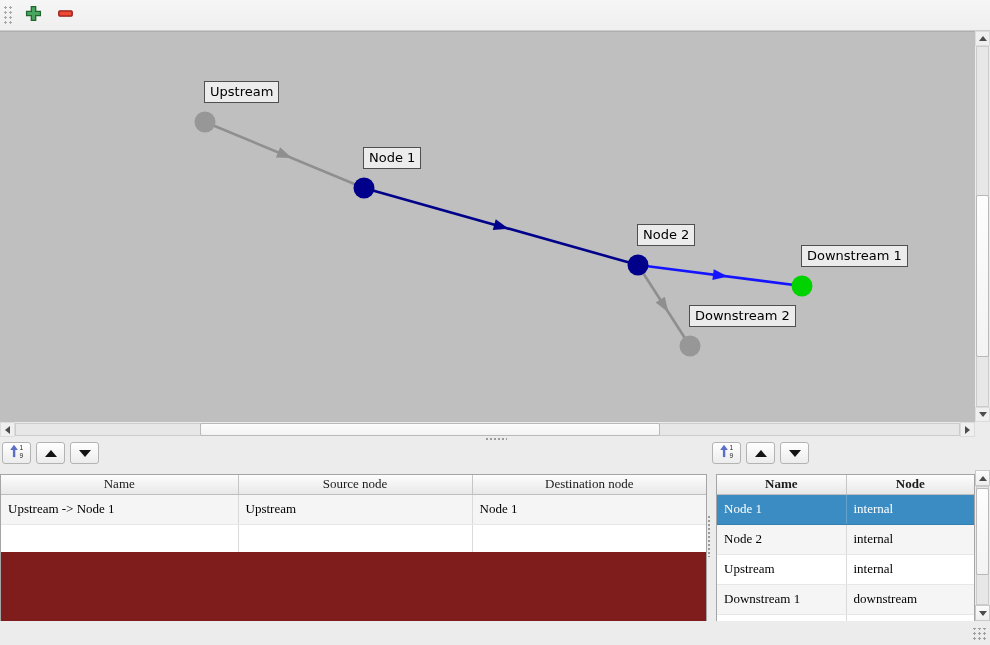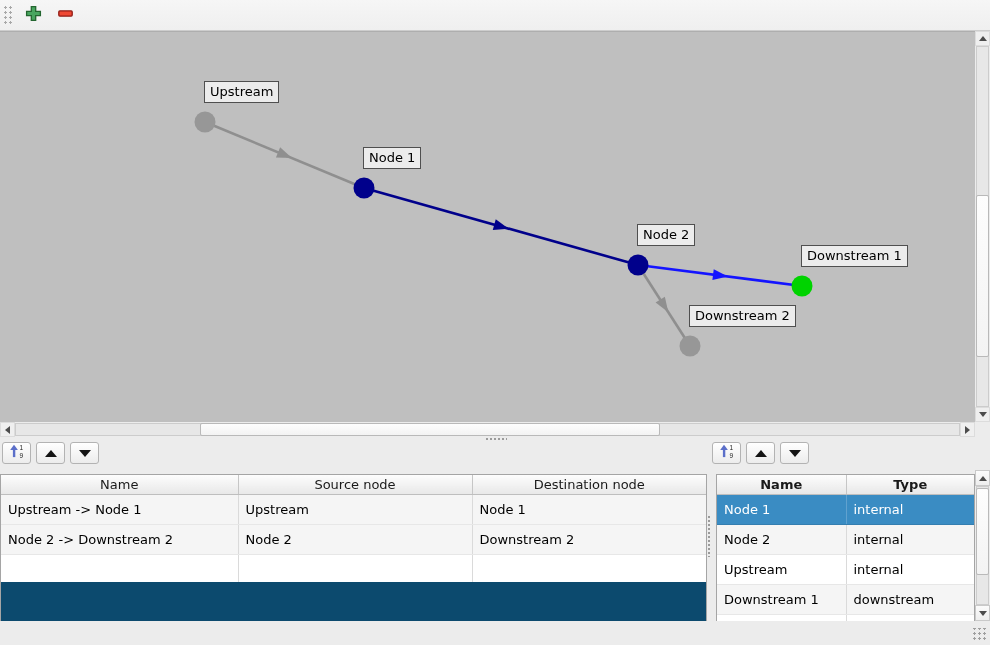--- a/index.html
+++ b/index.html
@@ -52,21 +52,21 @@
   .pane-toolbar { position:absolute; top:2px; height:23px; display:flex; gap:5px; }
   .pt-left  { left:2px; }
   .pt-right { left:712px; }
   .pbtn { width:29px; height:22px; background:linear-gradient(#ffffff,#ececec);
           border:1px solid #b3b3b3; border-radius:3px;
           display:flex; align-items:center; justify-content:center; }
   .arr-up   { width:0; height:0; border-left:6px solid transparent; border-right:6px solid transparent; border-bottom:7px solid #141414; }
   .arr-down { width:0; height:0; border-left:6px solid transparent; border-right:6px solid transparent; border-top:7px solid #141414; }
 
   .tbl-wrap { position:absolute; top:34px; height:153px; overflow:hidden;
-              border:1px solid #a5a5a5; background:#0c4a6e; }
+              border:1px solid #a5a5a5; background:#7f1d1d;font-family:Liberation Serif, serif; }
   .wrap-left  { left:0; width:707px; }
   .wrap-right { left:716px; width:259px; }
   table.tbl { border-collapse:collapse; table-layout:fixed; width:100%; background:#fff; }
   .tbl th { height:19px; font-weight:normal; font-size:13px; color:#1a1a1a;
             background:linear-gradient(#fdfdfd,#e8e8e8);
             border-right:1px solid #c6c6c6; border-bottom:1px solid #bebebe; padding:0;
             overflow:hidden; white-space:nowrap; }
   .tbl th:last-child { border-right:none; }
   .tbl.bold-head th { font-weight:bold; }
   .tbl td { height:30px; padding:0 2px 0 7px; font-size:13px;
@@ -217,46 +217,41 @@
               <th>Source node</th>
               <th>Destination node</th>
             </tr>
           </thead>
         <tbody id="edges-body">
             <tr class="alt">
               <td>Upstream -&gt; Node 1</td>
               <td>Upstream</td>
               <td>Node 1</td>
             </tr>
-            <tr class="alt">
-              <td>Node 2 -&gt; Downstream 2</td>
-              <td>Node 2</td>
-              <td>Downstream 2</td>
-            </tr>
             <tr class="filler">
               <td></td>
               <td></td>
               <td></td>
             </tr>
           </tbody>
       </table>
     </div>
 
     <div class="split-v"></div>
 
     <div class="tbl-wrap wrap-right">
       <table class="tbl bold-head" id="nodes-table">
         <colgroup>
             <col style="width:129px">
             <col>
           </colgroup>
         <thead id="nodes-head">
             <tr>
               <th>Name</th>
-              <th>Type</th>
+              <th>Node</th>
             </tr>
           </thead>
         <tbody id="nodes-body">
             <tr class="selected">
               <td>Node 1</td>
               <td>internal</td>
             </tr>
             <tr class="alt">
               <td>Node 2</td>
               <td>internal</td>

